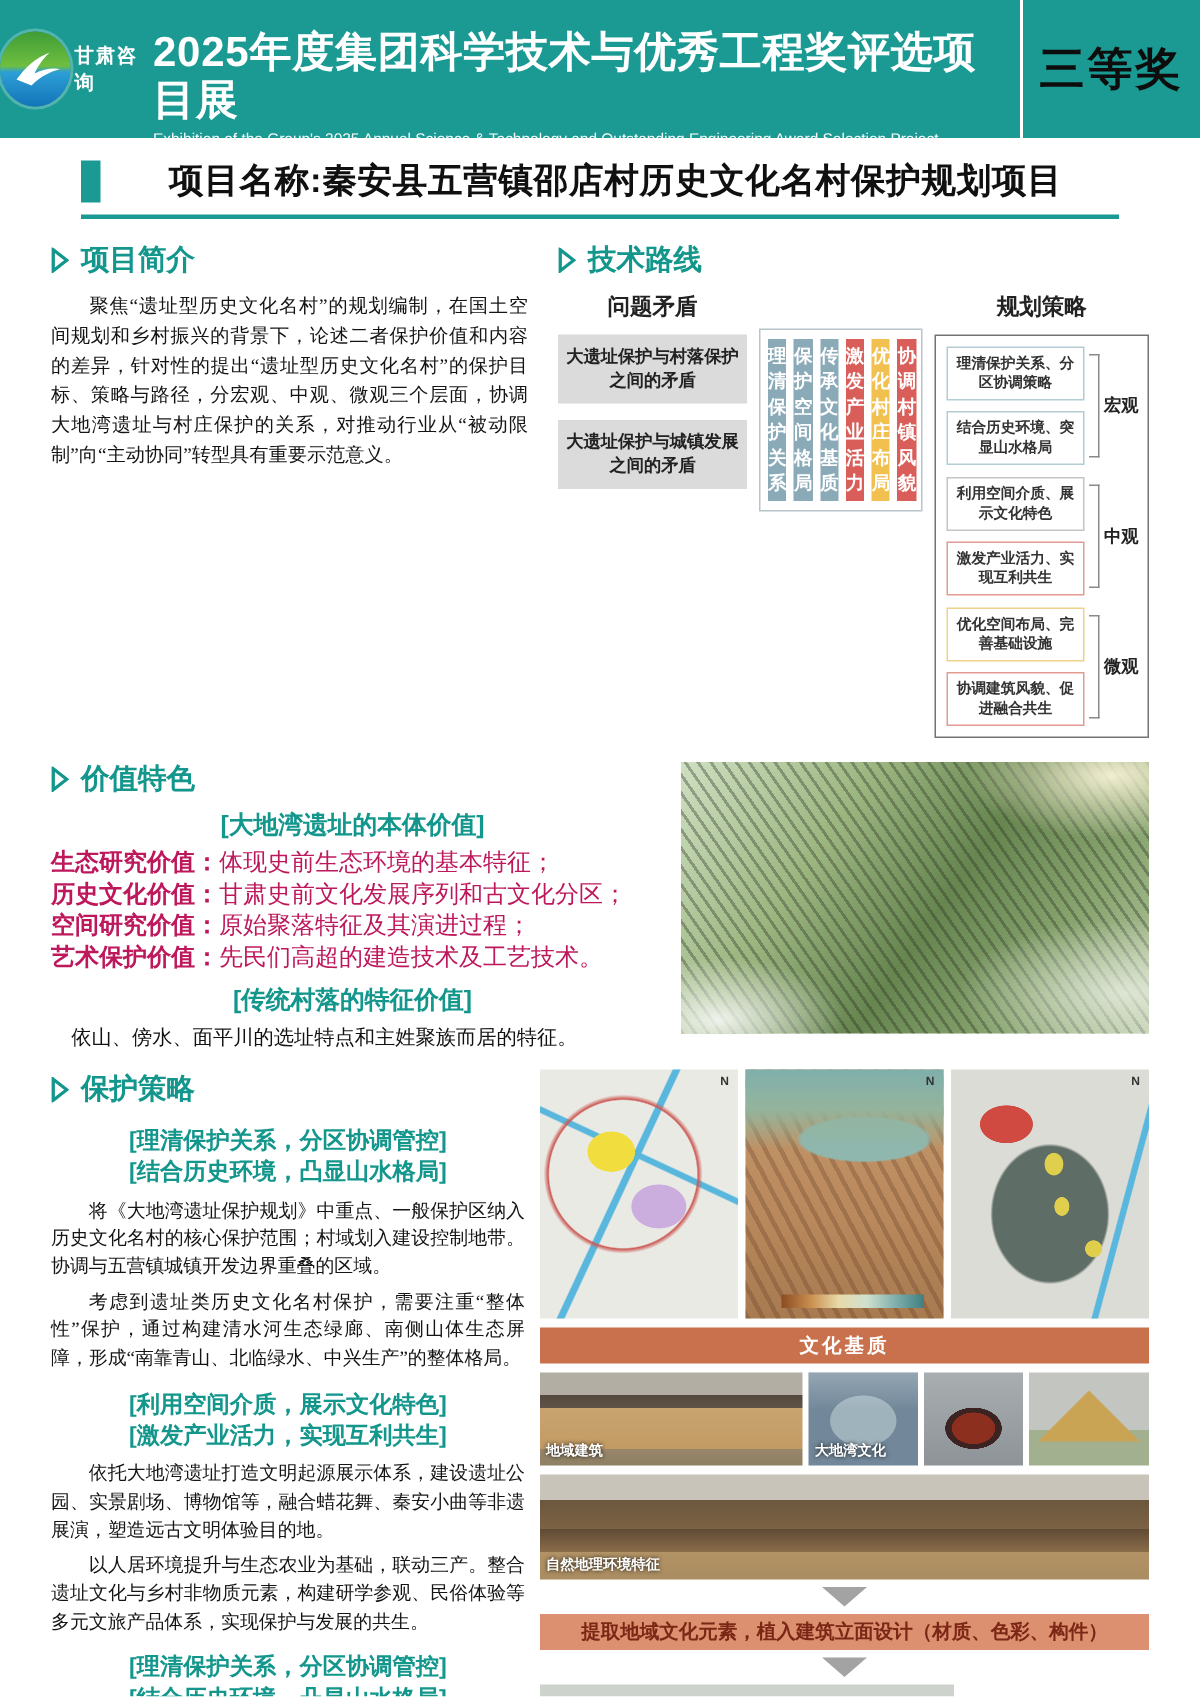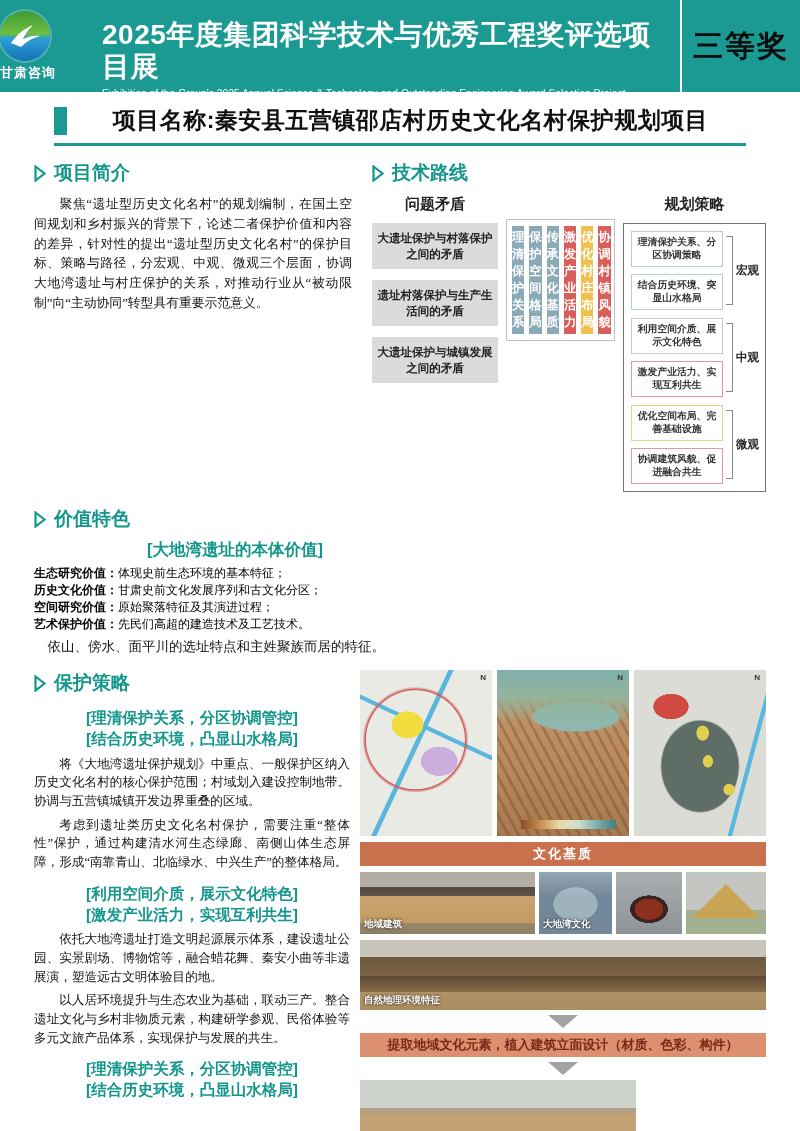--- a/index.html
+++ b/index.html
@@ -1,20 +1,20 @@
 <!DOCTYPE html>
 <html><head>
 <meta charset="utf-8">
 <style>
   html,body{margin:0;padding:0;background:#ffffff;}
   .page{width:800px;height:1131px;background:#ffffff;overflow:hidden;display:flex;flex-direction:column;font-family:"Liberation Sans",sans-serif;}
   
   .top-strip{height:8px;background:#f0f0ee;}
   .header{height:92px;background:#1A9A93;display:flex;align-items:stretch;}
-  .logo-wrap{width:102px;display:flex;flex-direction:column;justify-content:center;gap:3px;}
+  .logo-wrap{width:102px;display:flex;flex-direction:row;align-items:center;justify-content:center;gap:3px;}
   .logo{width:50px;height:50px;border-radius:50%;overflow:hidden;position:relative;background:linear-gradient(180deg,#3f9c35 0%,#6fbf40 46%,#2d9fd6 54%,#1374b8 100%);box-shadow:0 0 0 2px rgba(255,255,255,.25);}
   .logo svg{position:absolute;left:7px;top:10px;}
   .logo-text{color:#fff;font-weight:bold;font-size:13px;letter-spacing:1px;}
   .header-titles{flex:1;display:flex;flex-direction:column;justify-content:center;color:#fff;padding-right:6px;}
   .header-title{font-size:28px;font-weight:bold;letter-spacing:.5px;line-height:1.15;margin-top:26px;}
   .header-sub{font-size:10.3px;margin-top:5px;opacity:.96;}
   .hdr-divider{width:2px;background:#ffffff;}
   .award{width:118px;display:flex;align-items:center;justify-content:center;color:#0d0d0d;font-size:30px;font-weight:bold;letter-spacing:2px;}
   
   .project-title-row{margin:13px 54px 0;display:flex;align-items:center;gap:8px;border-bottom:3px solid #1A9A93;padding-bottom:7px;}
@@ -36,24 +36,24 @@
   .c-teal{background:#8BAAB8}.c-red{background:#D95E59}.c-yellow{background:#F1C04F}
   .strat-col{flex:1;display:flex;flex-direction:column;}
   .strat-container{border:1px solid #737373;padding:7px 5px 7px 7px;display:flex;flex-direction:column;gap:8px;}
   .level-group{display:flex;align-items:center;gap:3px;}
   .group-boxes{flex:1;display:flex;flex-direction:column;gap:7px;}
   .strat-box{background:#fff;border:1px solid #c2c6c6;font-size:9.8px;font-weight:bold;text-align:center;padding:4px 1px;color:#333;}
   .b-teal{border-color:#b3ccd3}.b-gray{border-color:#c2c6c6}.b-red{border-color:#E29B94}.b-yellow{border-color:#EFD289}
   .bracket{width:6px;align-self:stretch;border:1px solid #8a8a8a;border-left:none;margin:5px 0;flex:0 0 auto;}
   .level-label{font-size:11.5px;font-weight:bold;color:#222;width:24px;flex:0 0 auto;}
   
-  .row2{display:flex;padding:0 34px;margin-top:14px;gap:0;flex-direction:column;}
+  .row2{display:flex;padding:0 34px;margin-top:14px;gap:18px;}
   .value-col{width:402px;flex:0 0 auto;}
   .value-sub{color:#13968C;font-weight:bold;font-size:16.5px;text-align:center;margin:7px 0 4px;}
-  .value-item{font-size:12px;margin:0 0;font-family:"Liberation Serif",serif;color:#000000;}
+  .value-item{font-size:16px;margin:0 0;font-family:"Liberation Serif",serif;color:#be185d;}
   .value-label{font-weight:bold;}
   .value-tail{font-family:"Liberation Serif",serif;font-size:13.5px;margin-top:5px;color:#111;text-indent:1em;}
   .aerial{flex:1;height:181px;margin-top:2px;background:
     radial-gradient(ellipse 120px 60px at 8% 95%, rgba(255,255,255,.85), transparent 70%),
     radial-gradient(ellipse 160px 70px at 95% 85%, rgba(235,240,228,.8), transparent 70%),
     radial-gradient(ellipse 140px 60px at 92% 5%, rgba(255,248,220,.9), transparent 70%),
     repeating-linear-gradient(55deg, rgba(40,45,35,.35) 0 2px, transparent 2px 7px),
     linear-gradient(125deg,#cfe0c2 0%,#9cb680 30%,#66854f 55%,#8aa671 78%,#b9c9a4 100%);}
   
   .row3{display:flex;padding:0 34px;margin-top:12px;gap:10px;}
@@ -154,21 +154,20 @@
       <div class="sec-head">
         <svg width="12" height="17" viewBox="0 0 12 17">
             <path d="M1.5 1.5 L10.5 8.5 L1.5 15.5 Z" fill="none" stroke="#13968C" stroke-width="2.2"></path>
           </svg>
         <span>技术路线</span>
       </div>
       <div class="diagram">
         <div class="prob-col">
           <div class="col-head">问题矛盾</div>
           <div class="prob-box">大遗址保护与村落保护之间的矛盾</div>
-          <div class="prob-box">遗址村落保护与生产生活间的矛盾</div>
           <div class="prob-box">大遗址保护与城镇发展之间的矛盾</div>
         </div>
         <div class="meas-col">
           <div class="meas-box c-teal">理清保护关系</div>
           <div class="meas-box c-teal">保护空间格局</div>
           <div class="meas-box c-teal">传承文化基质</div>
           <div class="meas-box c-red">激发产业活力</div>
           <div class="meas-box c-yellow">优化村庄布局</div>
           <div class="meas-box c-red">协调村镇风貌</div>
         </div>
@@ -211,20 +210,21 @@
         <svg width="12" height="17" viewBox="0 0 12 17">
             <path d="M1.5 1.5 L10.5 8.5 L1.5 15.5 Z" fill="none" stroke="#13968C" stroke-width="2.2"></path>
           </svg>
         <span>价值特色</span>
       </div>
       <div class="value-sub">[大地湾遗址的本体价值]</div>
       <div class="value-item"><span class="value-label">生态研究价值：</span><span>体现史前生态环境的基本特征；</span></div>
       <div class="value-item"><span class="value-label">历史文化价值：</span><span>甘肃史前文化发展序列和古文化分区；</span></div>
       <div class="value-item"><span class="value-label">空间研究价值：</span><span>原始聚落特征及其演进过程；</span></div>
       <div class="value-item"><span class="value-label">艺术保护价值：</span><span>先民们高超的建造技术及工艺技术。</span></div>
+      <div class="value-sub">[传统村落的特征价值]</div>
       <div class="value-tail">依山、傍水、面平川的选址特点和主姓聚族而居的特征。</div>
     </div>
     <div class="aerial"></div>
   </div>
 
   <div class="row3">
     <div class="strategy-col">
       <div class="sec-head">
         <svg width="12" height="17" viewBox="0 0 12 17">
             <path d="M1.5 1.5 L10.5 8.5 L1.5 15.5 Z" fill="none" stroke="#13968C" stroke-width="2.2"></path>

